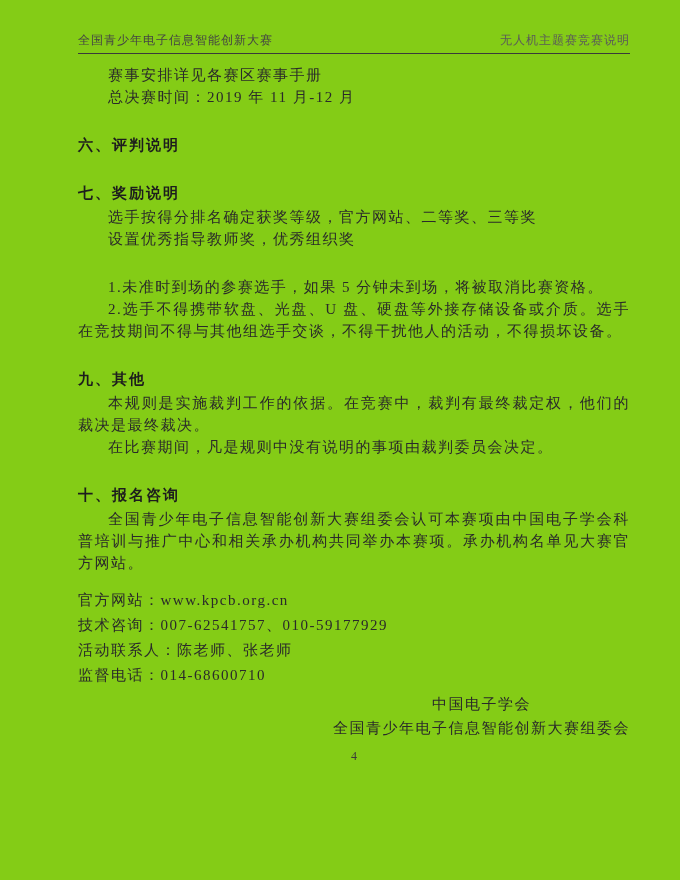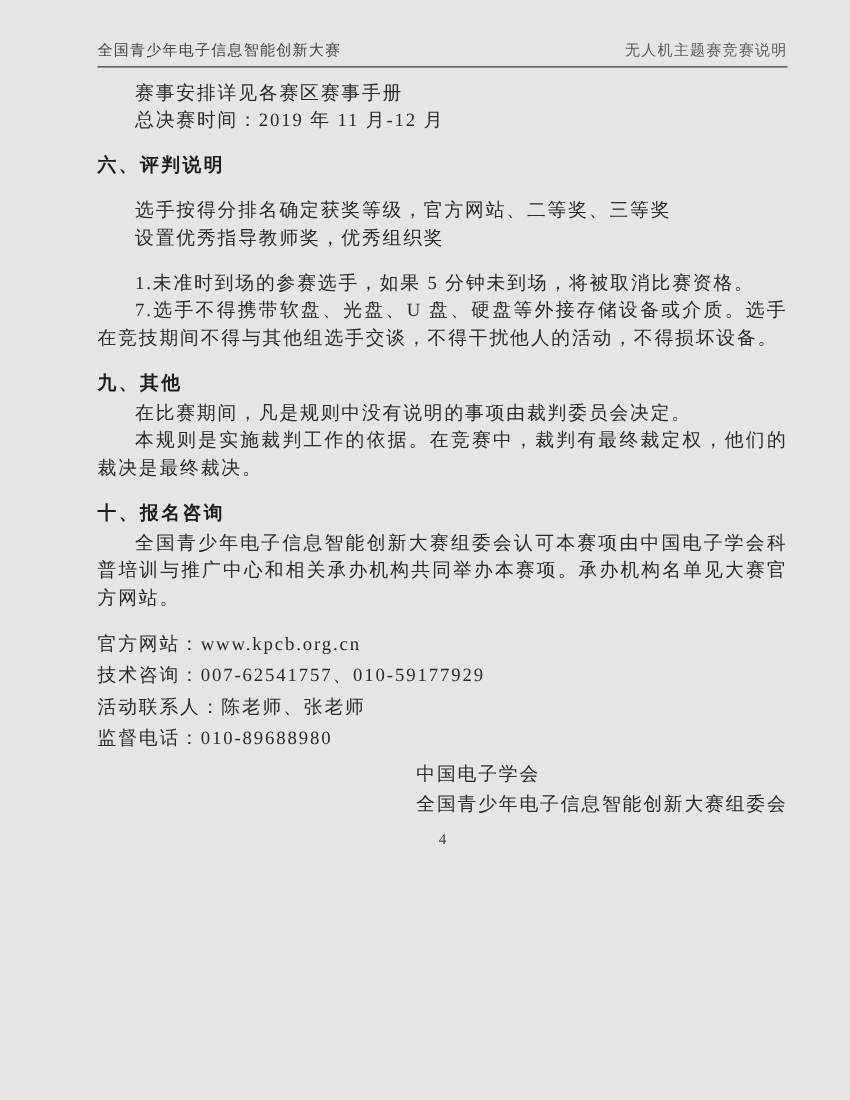--- a/index.html
+++ b/index.html
@@ -5,21 +5,21 @@
   html, body {
     margin: 0;
     padding: 0;
     background: #ffffff;
   }
   .page {
     position: relative;
     width: 680px;
     height: 880px;
     margin: 0 auto;
-    background: #e5e5e5;
+    background: #84cc16;
     overflow: hidden;
     font-family: "Liberation Serif", "DejaVu Serif", serif;
     color: #262626;
     box-sizing: border-box;
     padding: 32px 50px 0 78px;
   }
   
   .running-head {
     display: flex;
     justify-content: space-between;
@@ -37,21 +37,21 @@
   p.body {
     margin: 0;
     font-size: 15px;
     line-height: 22px;
     letter-spacing: 1.5px;
     text-align: justify;
     color: #2a2a2a;
   }
   p.indent { text-indent: 2em; }
   section { margin: 0; }
-  .sec { margin-top: 14px; }
+  .sec { margin-top: 26px; }
   h2.sec-heading {
     margin: 0 0 2px 0;
     font-size: 15px;
     line-height: 22px;
     letter-spacing: 2px;
     font-weight: bold;
     font-style: normal;
     color: #1d1d1d;
   }
   
@@ -65,21 +65,21 @@
   .signature-wrap {
     margin-top: 4px;
     text-align: right;
   }
   .signature {
     display: inline-block;
     text-align: center;
   }
   .signature p.body {
     line-height: 24px;
-    text-align: left;
+    text-align: center;
     text-indent: 0;
   }
   
   .page-footer {
     margin-top: 6px;
     text-align: center;
   }
   .page-number {
     font-size: 12px;
     font-style: normal;
@@ -100,45 +100,46 @@
   <main class="doc-body">
 
     <p class="body indent">赛事安排详见各赛区赛事手册</p>
     <p class="body indent">总决赛时间：2019 年 11 月-12 月</p>
 
     <section class="sec">
       <h2 class="sec-heading">六、评判说明</h2>
     </section>
 
     <section class="sec">
+      <h2 class="sec-heading">七、奖励说明</h2>
       <p class="body indent">选手按得分排名确定获奖等级，官方网站、二等奖、三等奖</p>
       <p class="body indent">设置优秀指导教师奖，优秀组织奖</p>
     </section>
 
     <section class="sec">
       <p class="body indent">1.未准时到场的参赛选手，如果 5 分钟未到场，将被取消比赛资格。</p>
-      <p class="body indent">7.选手不得携带软盘、光盘、U 盘、硬盘等外接存储设备或介质。选手在竞技期间不得与其他组选手交谈，不得干扰他人的活动，不得损坏设备。</p>
+      <p class="body indent">2.选手不得携带软盘、光盘、U 盘、硬盘等外接存储设备或介质。选手在竞技期间不得与其他组选手交谈，不得干扰他人的活动，不得损坏设备。</p>
     </section>
 
     <section class="sec">
       <h2 class="sec-heading">九、其他</h2>
+      <p class="body indent">本规则是实施裁判工作的依据。在竞赛中，裁判有最终裁定权，他们的裁决是最终裁决。</p>
       <p class="body indent">在比赛期间，凡是规则中没有说明的事项由裁判委员会决定。</p>
-      <p class="body indent">本规则是实施裁判工作的依据。在竞赛中，裁判有最终裁定权，他们的裁决是最终裁决。</p>
     </section>
 
     <section class="sec">
       <h2 class="sec-heading">十、报名咨询</h2>
       <p class="body indent">全国青少年电子信息智能创新大赛组委会认可本赛项由中国电子学会科普培训与推广中心和相关承办机构共同举办本赛项。承办机构名单见大赛官方网站。</p>
     </section>
 
     <div class="contact">
       <p class="body">官方网站：www.kpcb.org.cn</p>
       <p class="body">技术咨询：007-62541757、010-59177929</p>
       <p class="body">活动联系人：陈老师、张老师</p>
-      <p class="body">监督电话：010-89688980</p>
+      <p class="body">监督电话：014-68600710</p>
     </div>
 
     <div class="signature-wrap">
       <div class="signature">
         <p class="body">中国电子学会</p>
         <p class="body">全国青少年电子信息智能创新大赛组委会</p>
       </div>
     </div>
 
     <div class="page-footer">

